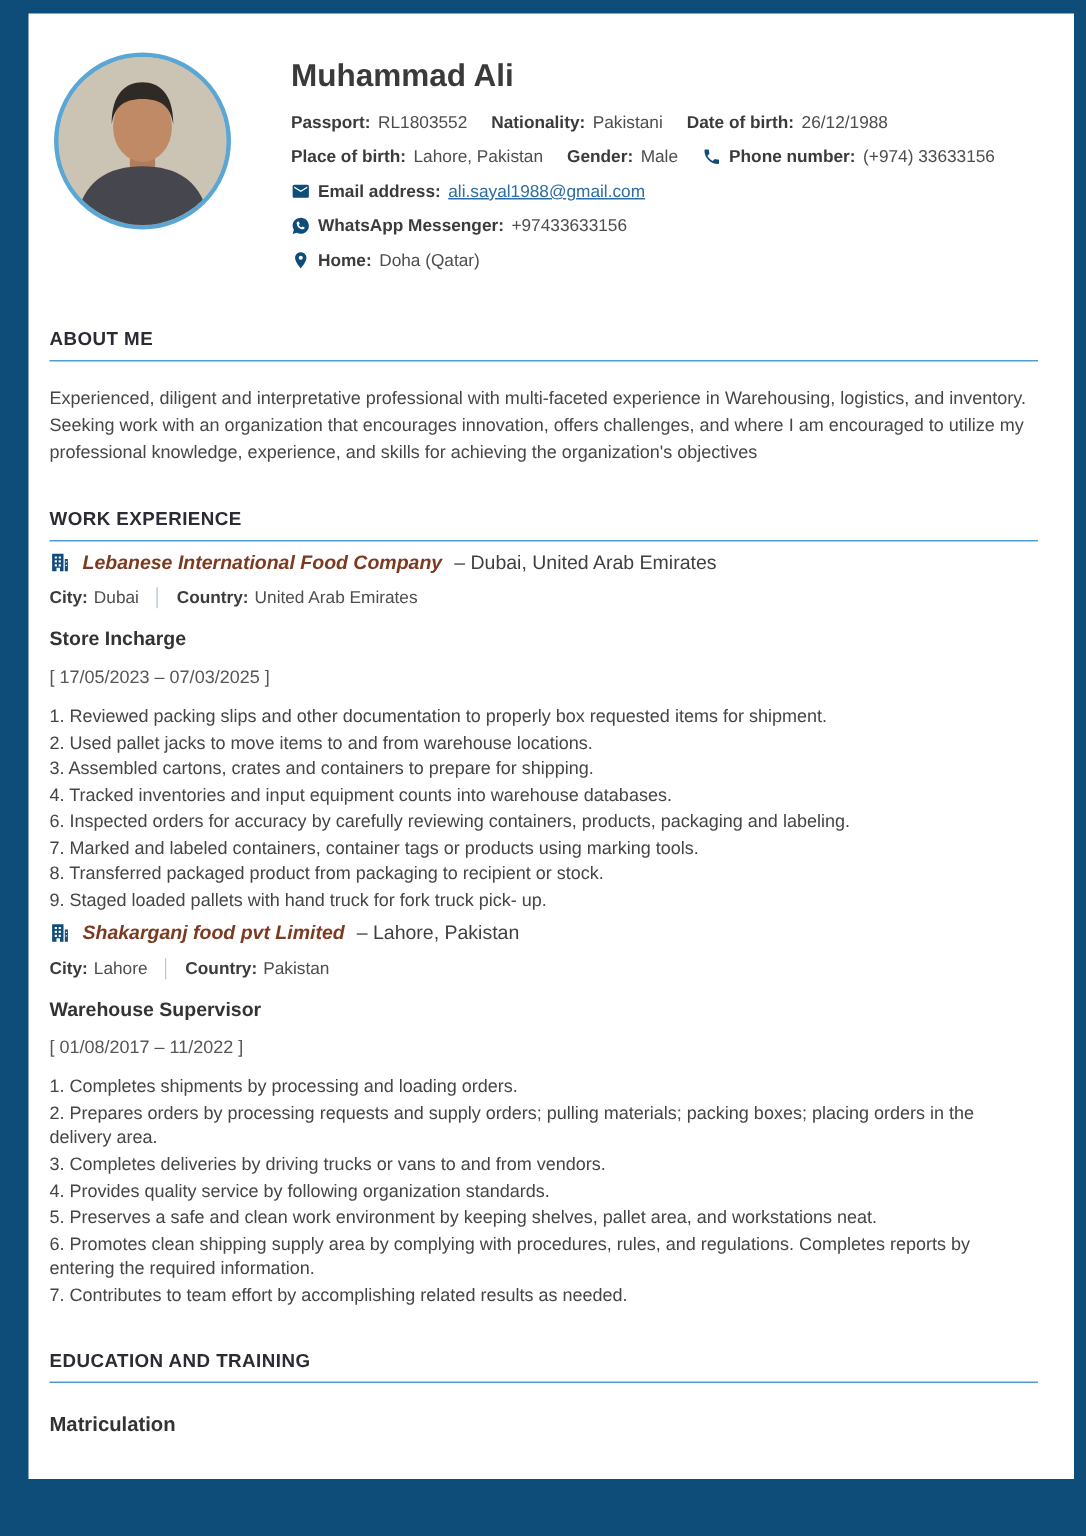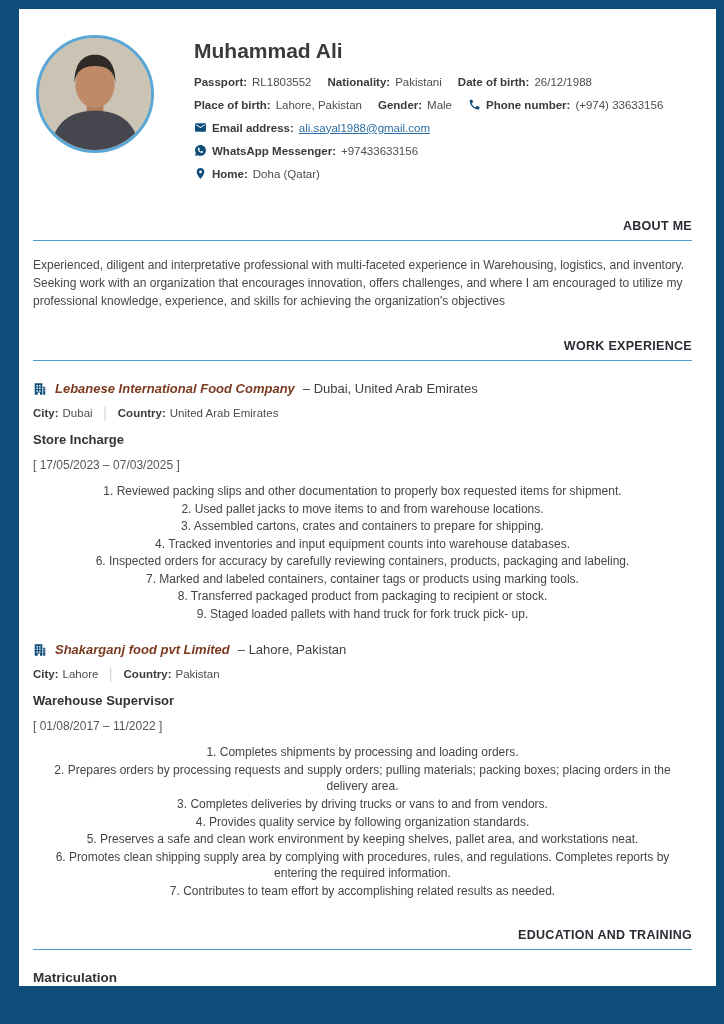--- a/index.html
+++ b/index.html
@@ -29,36 +29,36 @@
   .group:last-child{margin-right:0;}
   .lbl{font-weight:bold;color:#3b3b3b;white-space:nowrap;}
   .val{white-space:nowrap;}
   .icon{width:13px;height:13px;flex:0 0 auto;}
   .icon svg{display:block;width:100%;height:100%;fill:#0e4c7a;}
   a.link{color:#2d6da3;text-decoration:underline;cursor:pointer;}
   
   .section{margin-top:29px;}
   .sec-title{
     font-size:12.5px;font-weight:bold;color:#2b2b34;letter-spacing:.3px;
-    padding-bottom:7px;border-bottom:1.5px solid #4f9fcc;text-align:right;
+    padding-bottom:7px;border-bottom:1.5px solid #4f9fcc;
   }
   .about-text{margin-top:15px;font-size:12px;line-height:1.5;color:#474747;max-width:662px;}
   
-  .job{margin-top:20px;}
+  .job{margin-top:6px;}
   .company-row{display:flex;align-items:center;gap:8px;font-size:13px;color:#3a3a3a;}
   .company-icon{width:14px;height:14px;flex:0 0 auto;}
   .company-icon svg{display:block;width:100%;height:100%;fill:#0e4c7a;}
   .company-name{font-style:italic;font-weight:bold;color:#7c3a21;}
   .company-loc{color:#3f3f3f;}
   .meta-row{margin-top:11px;font-size:11.5px;color:#4d4d4d;display:flex;align-items:center;flex-wrap:wrap;}
   .meta-row .pair{display:inline-flex;gap:4px;align-items:baseline;}
   .sep{color:#b9c6d0;margin:0 9px;}
   .role{margin-top:13px;font-size:13px;font-weight:bold;color:#333333;}
   .dates{margin-top:11px;font-size:12px;color:#565656;}
-  .duties{margin-top:11px;font-size:12px;color:#454545;line-height:1.38;max-width:668px;text-align:center;}
+  .duties{margin-top:11px;font-size:12px;color:#454545;line-height:1.38;max-width:668px;}
   .duty{margin-bottom:1px;}
   
   .degree{margin-top:20px;font-size:13.5px;font-weight:bold;color:#333333;}
 </style>
 </head>
 <body>
 
 <div class="page">
 
   <div class="header">

